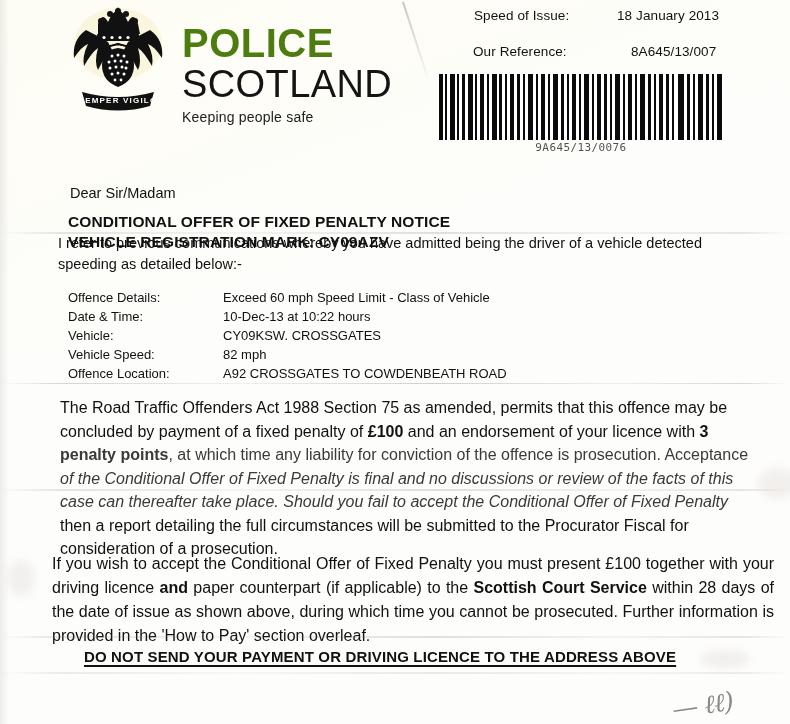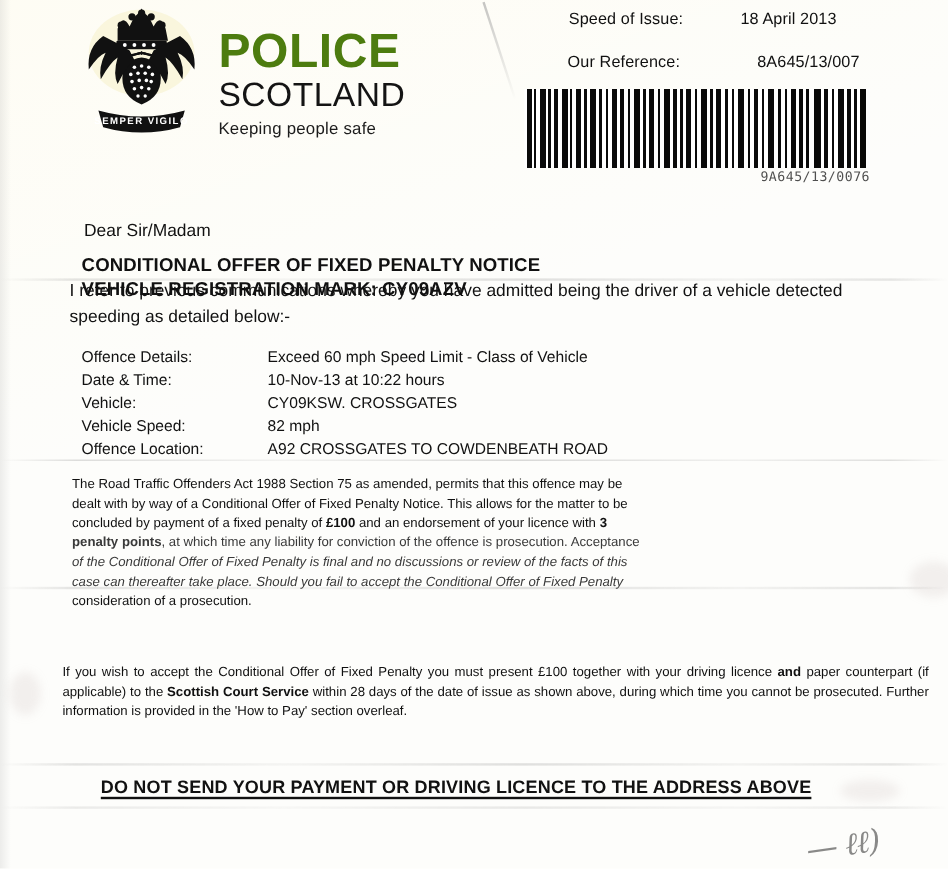--- a/index.html
+++ b/index.html
@@ -87,21 +87,21 @@
   #barcode {
     width: 100%;
     height: 100%;
     display: block;
   }
   #barcode-number {
     position: absolute;
     left: 437px;
     top: 141px;
     width: 288px;
-    text-align: right;
+    text-align: center;
     font-family: "DejaVu Sans Mono", monospace;
     font-size: 11px;
     letter-spacing: 0.4px;
     color: #2a2a2a;
     opacity: 0.82;
   }
 
   
   #logo-crest {
     position: absolute;
@@ -117,21 +117,21 @@
     line-height: 1;
   }
   #wm-police {
     font-size: 40px;
     font-weight: bold;
     letter-spacing: 0.5px;
     color: #4d7c0f;
     display: block;
   }
   #wm-scotland {
-    font-size: 28px;
+    font-size: 38px;
     font-weight: normal;
     letter-spacing: 0.4px;
     color: #141414;
     display: block;
     margin-top: 2px;
   }
   #wm-tagline {
     font-size: 14px;
     font-weight: normal;
     letter-spacing: 0.2px;
@@ -180,21 +180,21 @@
     padding: 0;
     vertical-align: top;
     white-space: nowrap;
   }
   #offence-table td.lbl { width: 155px; }
 
   
   .para {
     position: absolute;
     text-align: justify;
-    font-size: 11px;
+    font-size: 16px;
   }
   #para-legal {
     left: 60px;
     top: 396px;
     width: 712px;
     line-height: 1.47;
   }
   #para-legal .ln {
     display: block;
     white-space: nowrap;
@@ -310,21 +310,21 @@
 
   <div id="wordmark">
     <span id="wm-police">POLICE</span>
     <span id="wm-scotland">SCOTLAND</span>
     <span id="wm-tagline">Keeping people safe</span>
   </div>
 
   <div class="diag-scratch"></div>
 
   <div class="hdr-row" style="left:474px; top:8px;">Speed of Issue:</div>
-  <div class="hdr-row" style="left:617px; top:8px;">18 April 2013</div>
+  <div class="hdr-row" style="left:617px; top:8px;">18 January 2013</div>
   <div class="hdr-row" style="left:473px; top:44px;">Our Reference:</div>
   <div class="hdr-row" style="left:631px; top:44px;">8A645/13/007</div>
 
   <div id="barcode-wrap">
     <svg id="barcode" viewBox="0 0 288 66" preserveAspectRatio="none" shape-rendering="crispEdges">
       <rect width="288" height="66" fill="#ffffff"></rect>
       <g fill="#0a0a0a">
         <rect x="2" y="0" width="4" height="66"></rect>
           <rect x="8" y="0" width="2" height="66"></rect>
         <rect x="13" y="0" width="5" height="66"></rect>
@@ -388,46 +388,48 @@
   <div id="intro">I refer to previous communications whereby you have admitted being the driver of a vehicle detected speeding as detailed below:-</div>
 
   <table id="offence-table">
     <tbody>
       <tr>
         <td class="lbl">Offence Details:</td>
         <td>Exceed 60 mph Speed Limit - Class of Vehicle</td>
       </tr>
       <tr>
         <td class="lbl">Date &amp; Time:</td>
-        <td>10-Nov-13 at 10:22 hours</td>
+        <td>10-Dec-13 at 10:22 hours</td>
       </tr>
       <tr>
         <td class="lbl">Vehicle:</td>
         <td>CY09KSW. CROSSGATES</td>
       </tr>
       <tr>
         <td class="lbl">Vehicle Speed:</td>
         <td>82 mph</td>
       </tr>
       <tr>
         <td class="lbl">Offence Location:</td>
         <td>A92 CROSSGATES TO COWDENBEATH ROAD</td>
       </tr>
     </tbody>
   </table>
 
   <div class="crease" style="top:383px;"></div>
 
   <div class="para" id="para-legal">
     <span class="ln">The Road Traffic Offenders Act 1988 Section 75 as amended, permits that this offence may be</span>
-    <span class="ln">dealt with by way of a Conditional Offer of Fixed Penalty Notice.  This allows for the matter to be</span>
     <span class="ln"><span>concluded by payment of a fixed penalty of </span><b>£100</b><span> and an endorsement of your licence with </span><b>3</b></span>
     <span class="ln faded"><b>penalty points</b><span>, at which time any liability for conviction of the offence is prosecution.   Acceptance</span></span>
     <span class="ln italic-line faded">of the Conditional Offer of Fixed Penalty is final and no discussions or review of the facts of this</span>
     <span class="ln italic-line faded">case can thereafter take place.   Should you fail to accept the Conditional Offer of Fixed Penalty</span>
+    <span class="ln-just">
+        <span>then a report detailing the full circumstances will be submitted to the Procurator Fiscal for</span>
+      </span>
     <span class="ln">consideration of a prosecution.</span>
   </div>
 
   <div class="crease soft" style="top:489px;"></div>
 
   <div class="para" id="para-accept">
     <span>If you wish to accept the Conditional Offer of Fixed Penalty you must present £100 together with your driving licence </span><b>and</b><span> paper counterpart (if applicable) to the </span><b>Scottish Court Service</b><span> within 28 days of the date of issue as shown above, during which time you cannot be prosecuted.  Further information is provided in the 'How to Pay' section overleaf.</span>
   </div>
 
   <div class="crease soft" style="top:636px;"></div>

